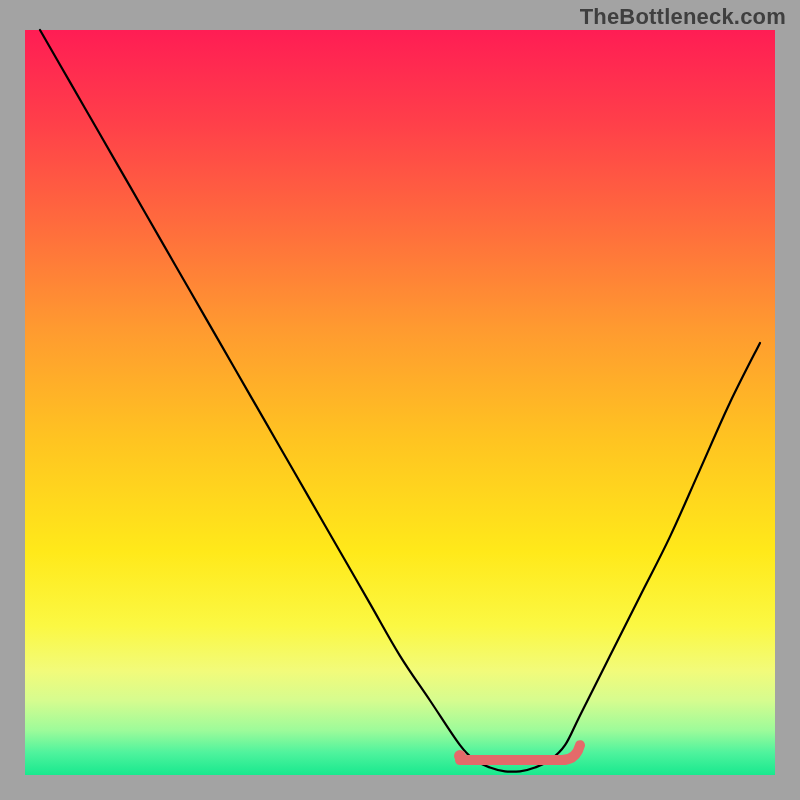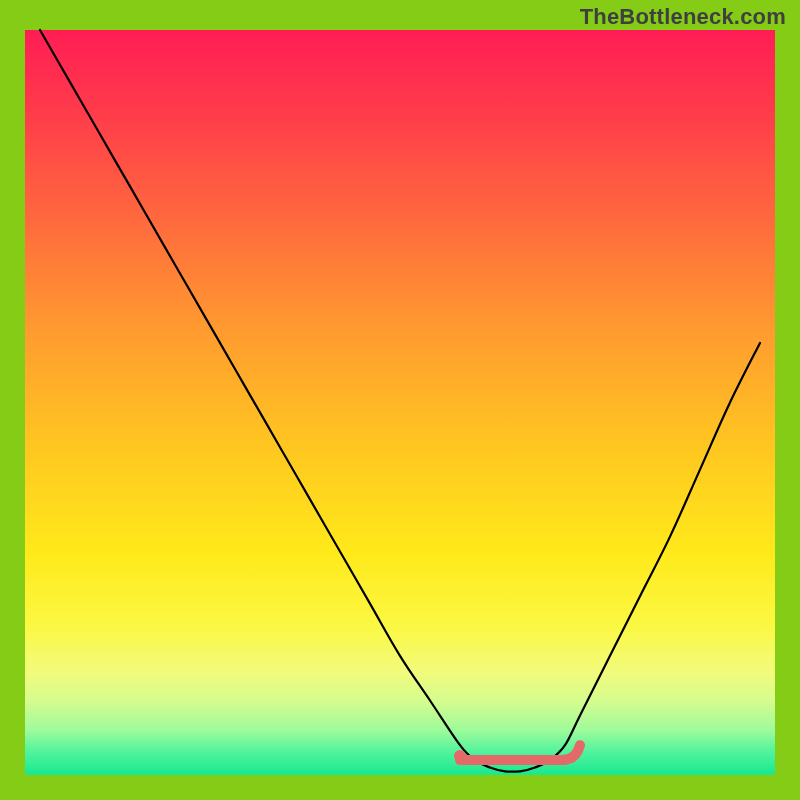--- a/index.html
+++ b/index.html
@@ -8,21 +8,21 @@
     width: 800px;
     height: 800px;
     background: #000;
     font-family: Arial, Helvetica, sans-serif;
     overflow: hidden;
   }
   .container {
     position: relative;
     width: 800px;
     height: 800px;
-    background: #84cc16;
+    background: #a3a3a3;
   }
   .attribution {
     position: absolute;
     top: 4px;
     right: 14px;
     font-size: 22px;
     font-weight: 600;
     color: #3f3f3f;
     letter-spacing: 0.2px;
     user-select: none;

